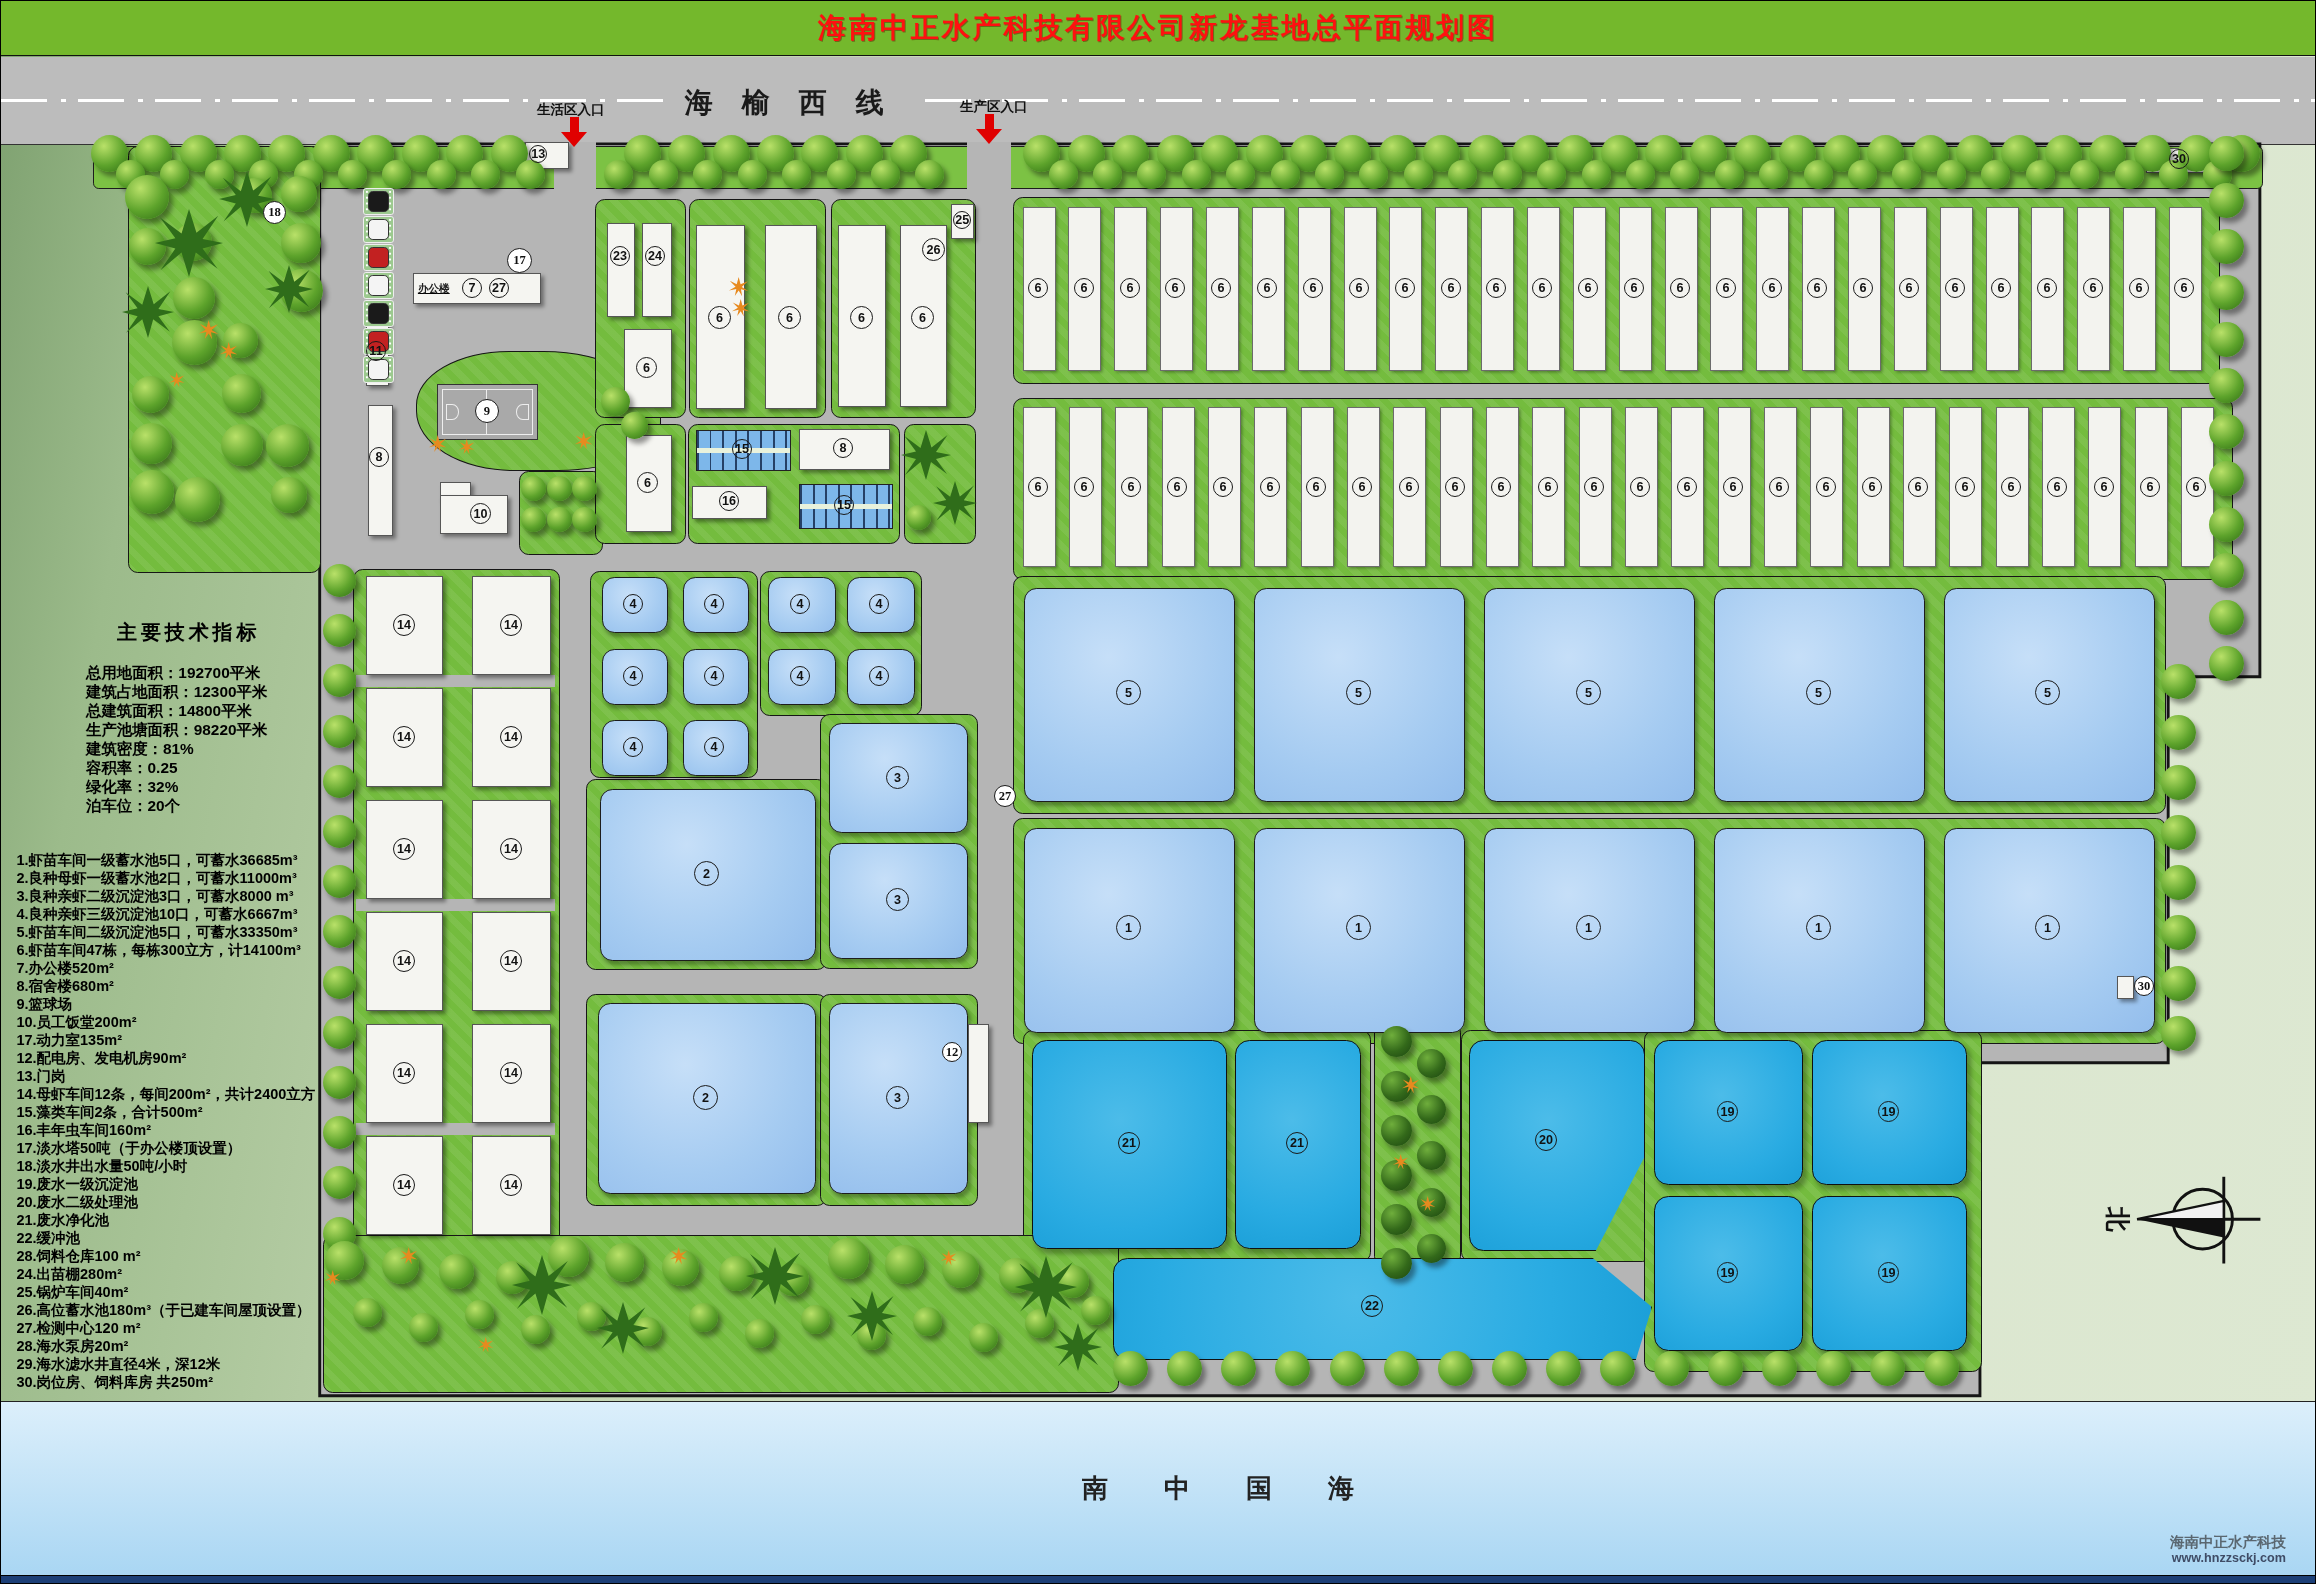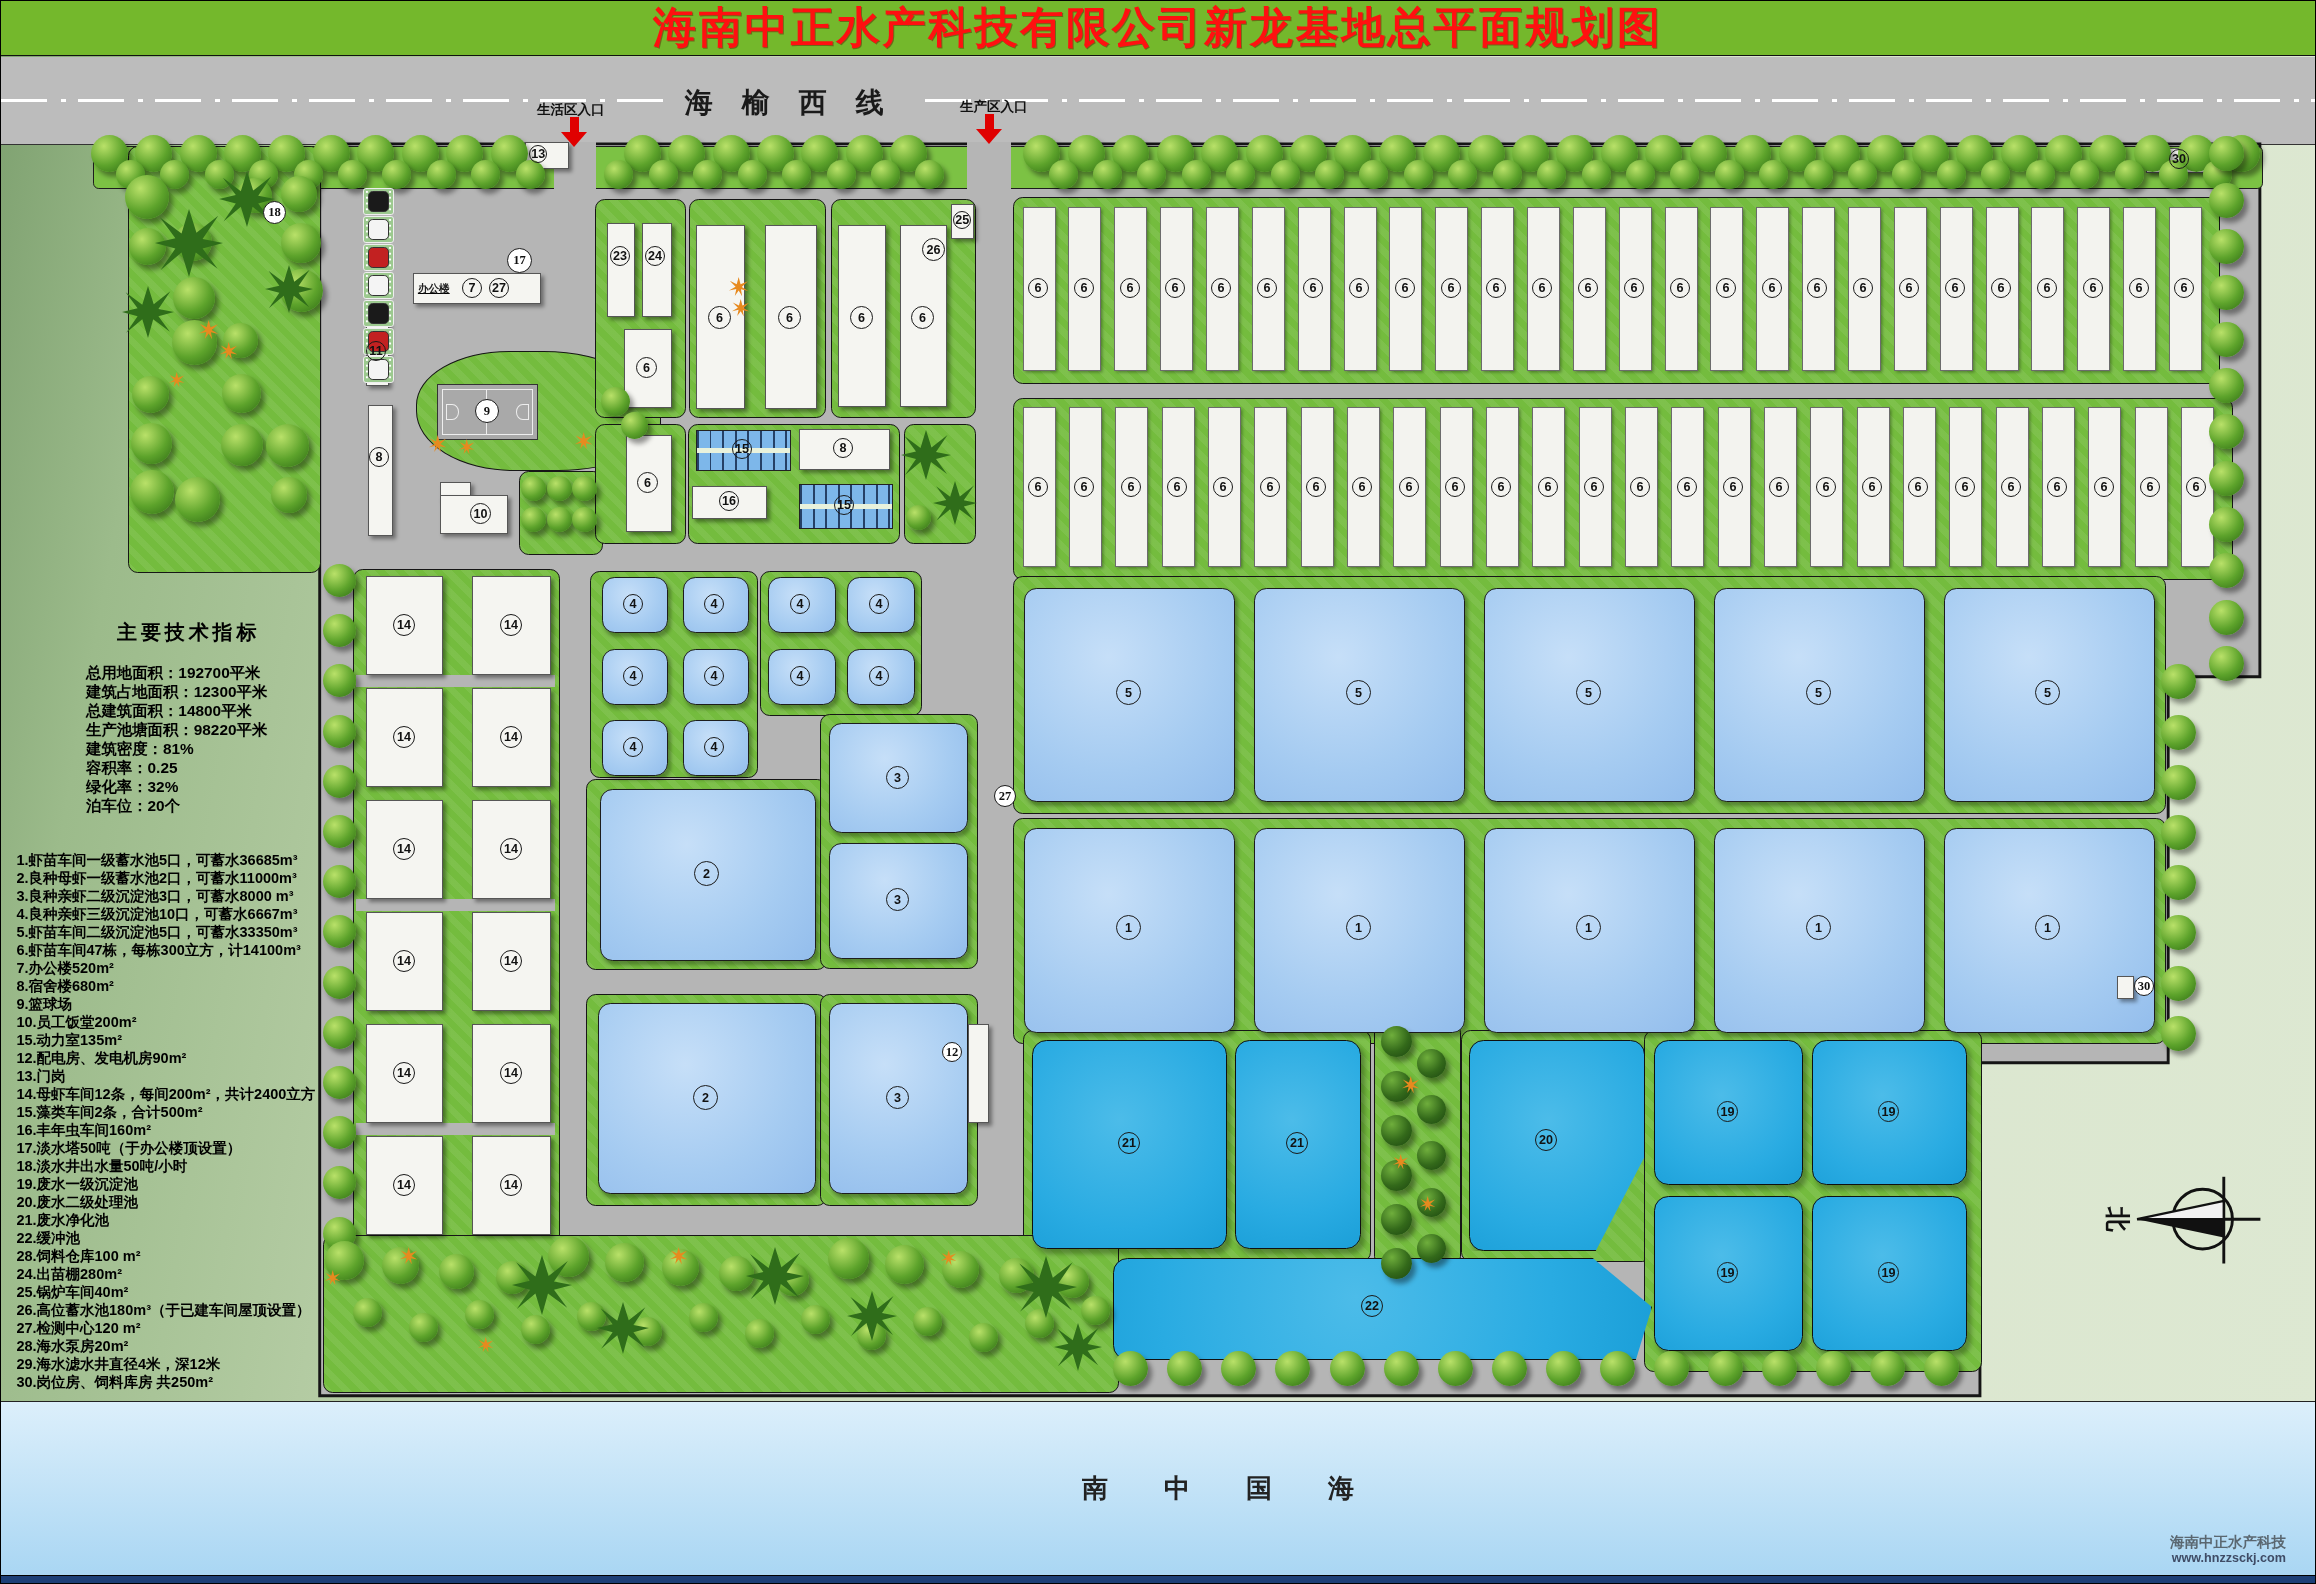--- a/index.html
+++ b/index.html
@@ -4,21 +4,21 @@
 <style>
   html,body{margin:0;padding:0;background:#666;}
   #page{position:relative;width:2316px;height:1584px;overflow:hidden;
         background:linear-gradient(100deg,#7da06f 0%,#9cbb8b 8%,#c3d6b2 30%,#d9e5cc 55%,#dde8d2 100%);
         border:1.9px solid #000;box-sizing:border-box;
         font-family:"Liberation Sans",sans-serif;}
   .abs{position:absolute;}
   
   #header{left:0;top:0;width:100%;height:54px;background:#74b82c;border-bottom:1.9px solid #111;z-index:20;
           display:flex;align-items:center;justify-content:center;}
-  #title{color:#ff1010;font-size:43px;font-weight:bold;letter-spacing:2.9px;text-shadow:1px 1px 0 rgba(90,20,0,.45);}
+  #title{color:#ff1010;font-size:28px;font-weight:bold;letter-spacing:2.9px;text-shadow:1px 1px 0 rgba(90,20,0,.45);}
   
   #highway{left:0;top:56px;width:100%;height:87px;background:#bcbcbc;border-bottom:1px solid #333;z-index:1;}
   #hw-line{left:0;top:98px;width:100%;height:2.9px;z-index:2;
     background:repeating-linear-gradient(90deg,#fff 0 46px,transparent 46px 60px,#fff 60px 65px,transparent 65px 77px);}
   #road-name{left:676px;top:83px;font-size:28px;font-weight:bold;color:#1a1a1a;letter-spacing:29px;z-index:3;
     font-family:"Liberation Serif",serif;background:#bcbcbc;padding:0 7.7px;}
   .ent-label{font-size:13.5px;font-weight:bold;color:#111;z-index:6;}
   .arrow-stem{width:8.7px;height:15.4px;background:#e00000;z-index:6;}
   .arrow-head{width:0;height:0;border-left:13.5px solid transparent;border-right:13.5px solid transparent;
               border-top:15.4px solid #e00000;z-index:6;}
@@ -656,21 +656,21 @@
       <div class="legend-line">1.虾苗车间一级蓄水池5口，可蓄水36685m³</div>
       <div class="legend-line">2.良种母虾一级蓄水池2口，可蓄水11000m³</div>
       <div class="legend-line">3.良种亲虾二级沉淀池3口，可蓄水8000 m³</div>
       <div class="legend-line">4.良种亲虾三级沉淀池10口，可蓄水6667m³</div>
       <div class="legend-line">5.虾苗车间二级沉淀池5口，可蓄水33350m³</div>
       <div class="legend-line">6.虾苗车间47栋，每栋300立方，计14100m³</div>
       <div class="legend-line">7.办公楼520m²</div>
       <div class="legend-line">8.宿舍楼680m²</div>
       <div class="legend-line">9.篮球场</div>
       <div class="legend-line">10.员工饭堂200m²</div>
-      <div class="legend-line">15.动力室135m²</div>
+      <div class="legend-line">17.动力室135m²</div>
       <div class="legend-line">12.配电房、发电机房90m²</div>
       <div class="legend-line">13.门岗</div>
       <div class="legend-line">14.母虾车间12条，每间200m²，共计2400立方</div>
       <div class="legend-line">15.藻类车间2条，合计500m²</div>
       <div class="legend-line">16.丰年虫车间160m²</div>
       <div class="legend-line">17.淡水塔50吨（于办公楼顶设置）</div>
       <div class="legend-line">18.淡水井出水量50吨/小时</div>
       <div class="legend-line">19.废水一级沉淀池</div>
       <div class="legend-line">20.废水二级处理池</div>
       <div class="legend-line">21.废水净化池</div>

